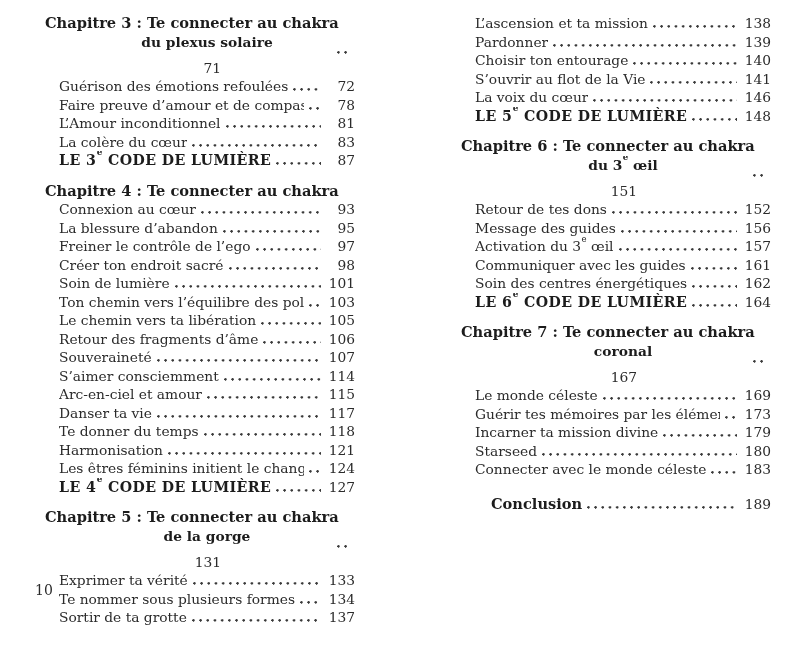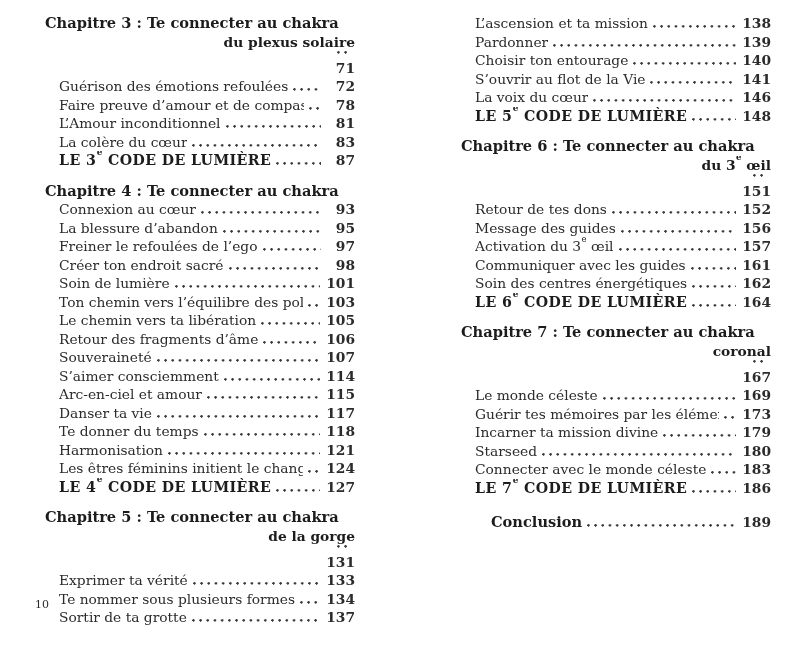--- a/index.html
+++ b/index.html
@@ -19,50 +19,50 @@
   }
   .toc-col{
     position:absolute;top:14px;width:310px;
   }
   .toc-col-left{left:45px;}
   .toc-col-right{left:461px;}
   .toc-block{margin-top:12px;}
   .toc-block:first-child{margin-top:0;}
   .toc-block.gap-large{margin-top:16px;}
   .toc-row{
-    display:flex;align-items:flex-end;
+    display:flex;align-items:center;
     line-height:18.5px;font-size:13.8px;
     white-space:nowrap;
   }
   .toc-row .label{white-space:nowrap;flex:0 1 auto;overflow:hidden;}
   .toc-row.head{font-weight:bold;font-size:14.6px;color:var(--heading);}
   .toc-row.title{font-weight:bold;color:var(--heading);flex-direction:column;}
   .toc-row.title,.toc-row.entry,.toc-row.code{padding-left:14px;}
   .toc-row.code{font-weight:bold;color:var(--heading);}
   .toc-row.code .label{font-size:14.2px;letter-spacing:0.4px;}
   .toc-row.conclusion{font-weight:bold;color:var(--heading);font-size:14.6px;margin-left:30px;}
   .leader{
     flex:1 1 auto;min-width:12px;
     align-self:flex-end;
     height:3px;margin:0 6px 4.5px 5px;
     background-image:radial-gradient(circle at 1.4px 1.4px, var(--dots) 1.05px, rgba(0,0,0,0) 1.45px);
     background-size:7.2px 3px;
     background-repeat:repeat-x;
   }
   .pagenum{
     flex:0 0 auto;min-width:28px;text-align:right;
-    font-weight:bold;font-size:13.8px;color:var(--text);
+    font-weight:normal;font-size:13.8px;color:var(--text);
   }
   .sup-e{
     font-size:0.62em;line-height:0;
     position:relative;top:-0.45em;margin-left:0.5px;
   }
   .folio{
-    position:absolute;left:35px;top:598px;
-    font-size:11px;color:var(--text);
+    position:absolute;left:35px;top:582px;
+    font-size:14px;color:var(--text);
   }
 </style>
 </head>
 <body>
 
 <div class="book-page">
   <div class="toc-col toc-col-left">
       <div class="toc-block">
         <div class="toc-row head">
           <span class="label">Chapitre 3 : Te connecter au chakra</span>
@@ -106,21 +106,21 @@
           <span class="label">Connexion au cœur</span>
           <span class="leader"></span>
           <span class="pagenum">93</span>
         </div>
         <div class="toc-row entry">
           <span class="label">La blessure d’abandon</span>
           <span class="leader"></span>
           <span class="pagenum">95</span>
         </div>
         <div class="toc-row entry">
-          <span class="label">Freiner le refoulées de l’ego</span>
+          <span class="label">Freiner le contrôle de l’ego</span>
           <span class="leader"></span>
           <span class="pagenum">97</span>
         </div>
         <div class="toc-row entry">
           <span class="label">Créer ton endroit sacré</span>
           <span class="leader"></span>
           <span class="pagenum">98</span>
         </div>
         <div class="toc-row entry">
           <span class="label">Soin de lumière</span>
@@ -308,25 +308,20 @@
         </div>
         <div class="toc-row entry">
           <span class="label">Starseed</span>
           <span class="leader"></span>
           <span class="pagenum">180</span>
         </div>
         <div class="toc-row entry">
           <span class="label">Connecter avec le monde céleste</span>
           <span class="leader"></span>
           <span class="pagenum">183</span>
-        </div>
-        <div class="toc-row code">
-          <span class="label">LE 7<sup class="sup-e">e</sup> CODE DE LUMIÈRE</span>
-          <span class="leader"></span>
-          <span class="pagenum">186</span>
         </div>
       </div>
       <div class="toc-block gap-large">
         <div class="toc-row conclusion">
           <span class="label">Conclusion</span>
           <span class="leader"></span>
           <span class="pagenum">189</span>
         </div>
       </div>
     </div>

